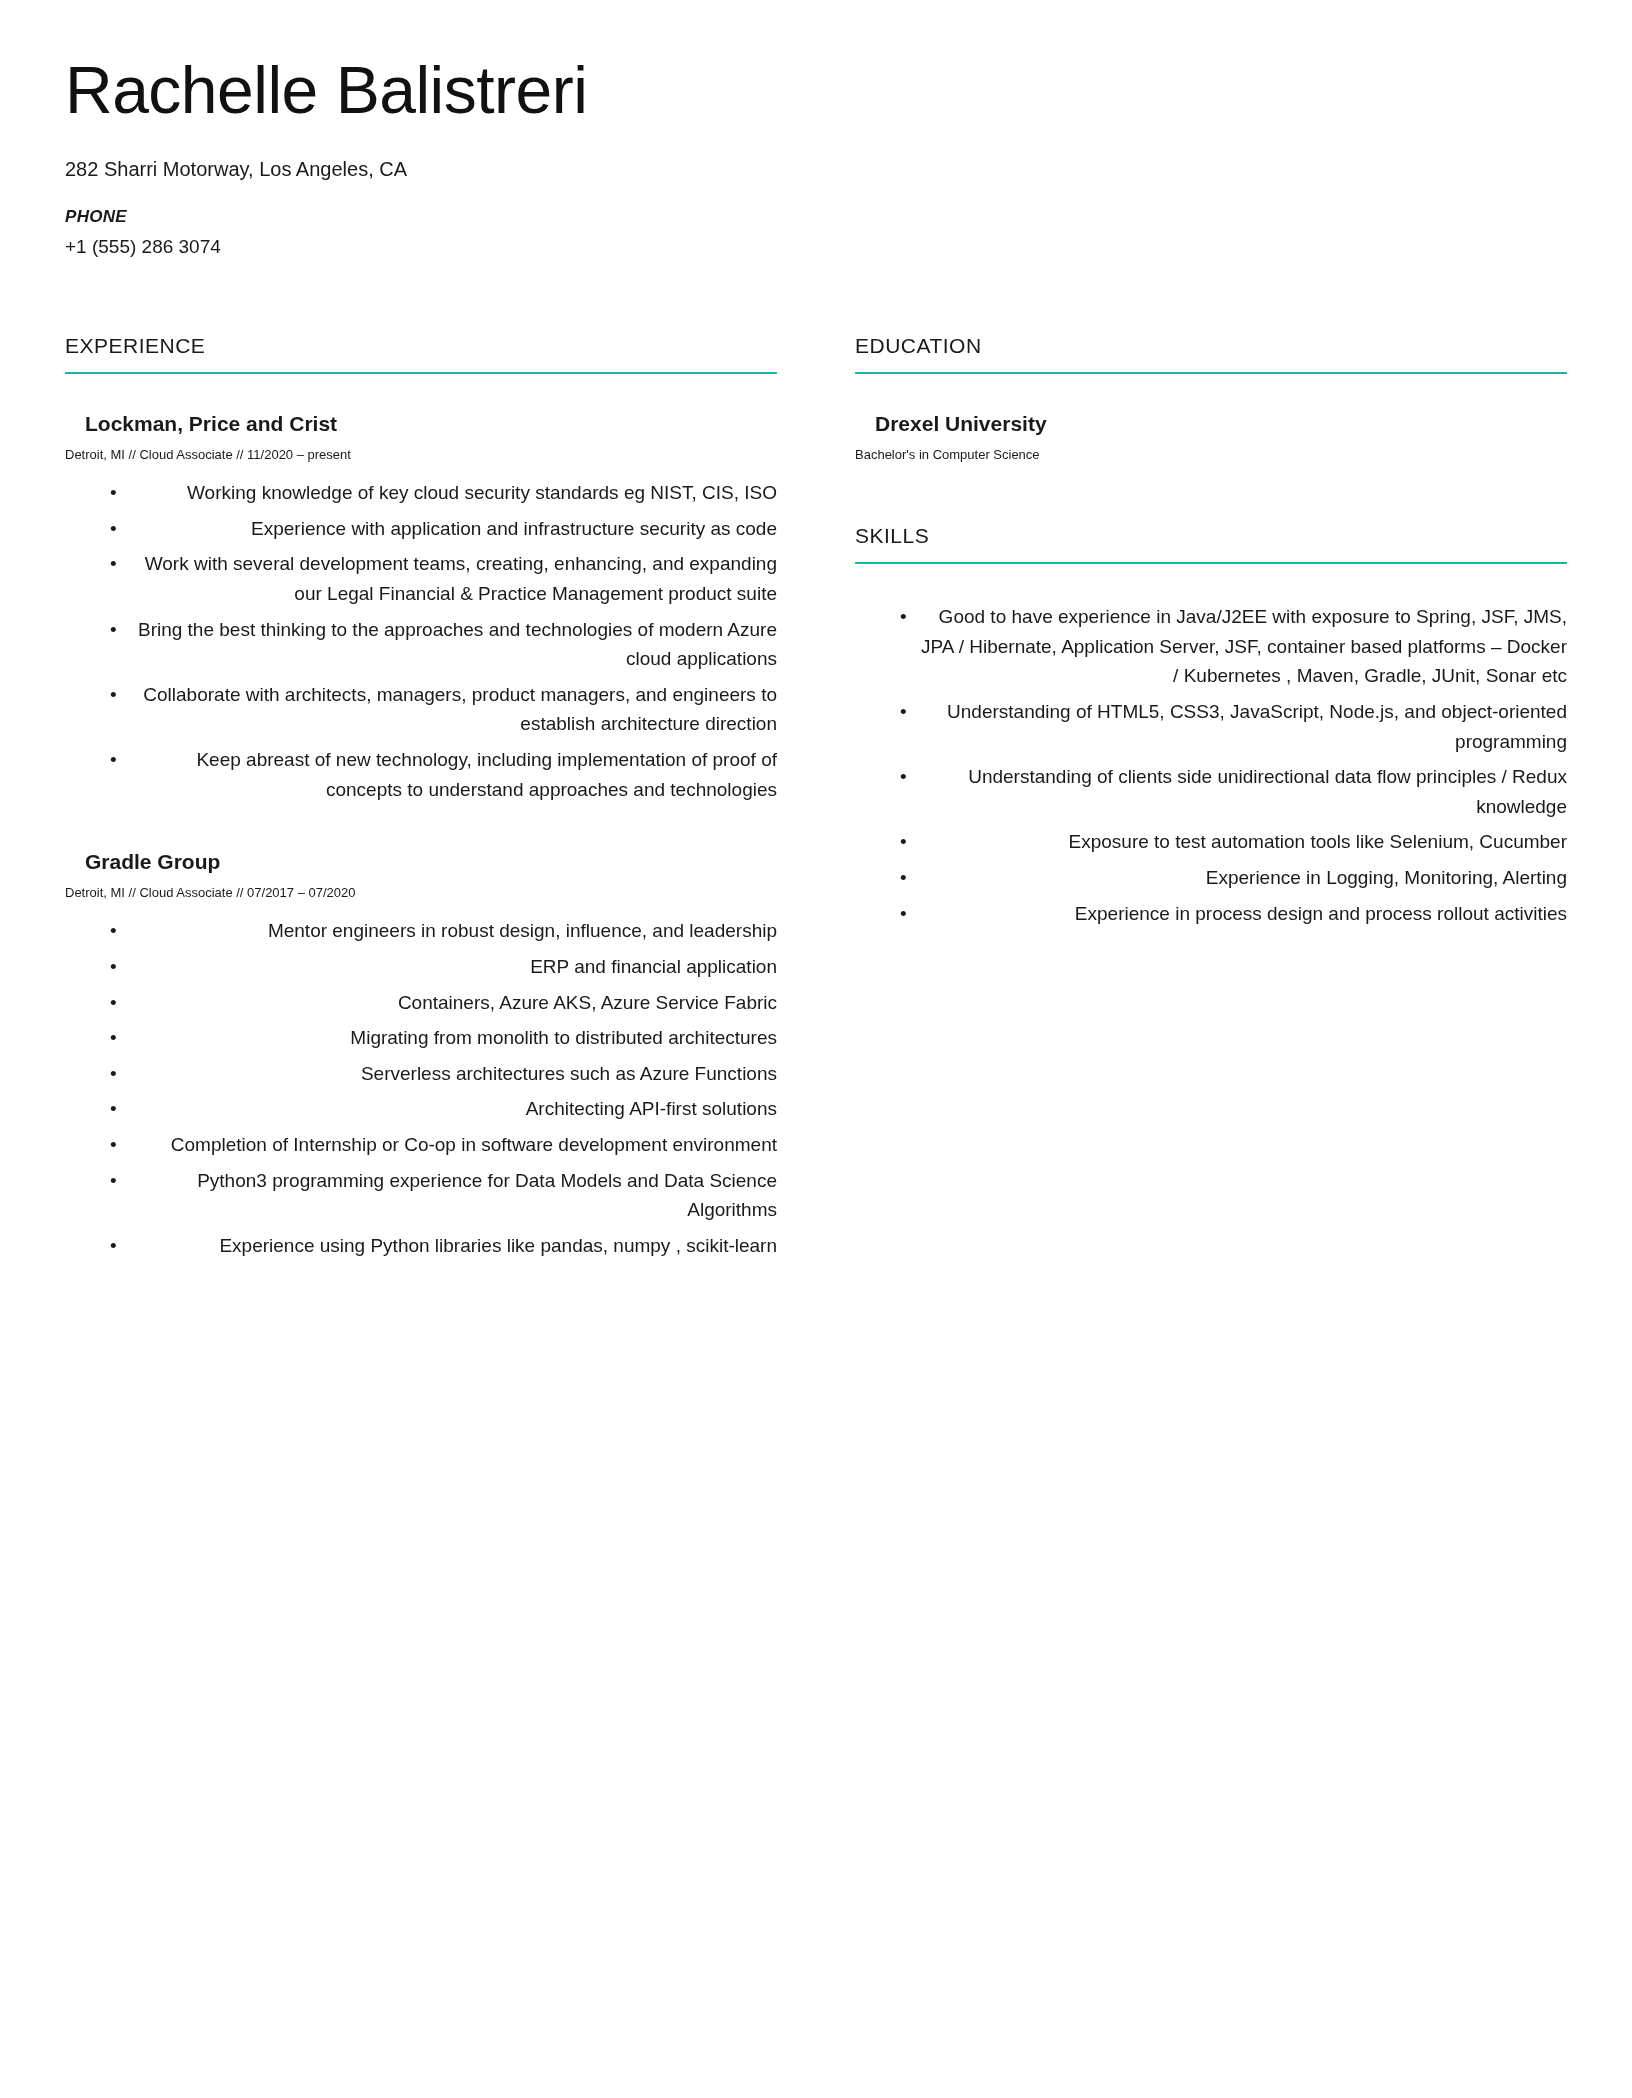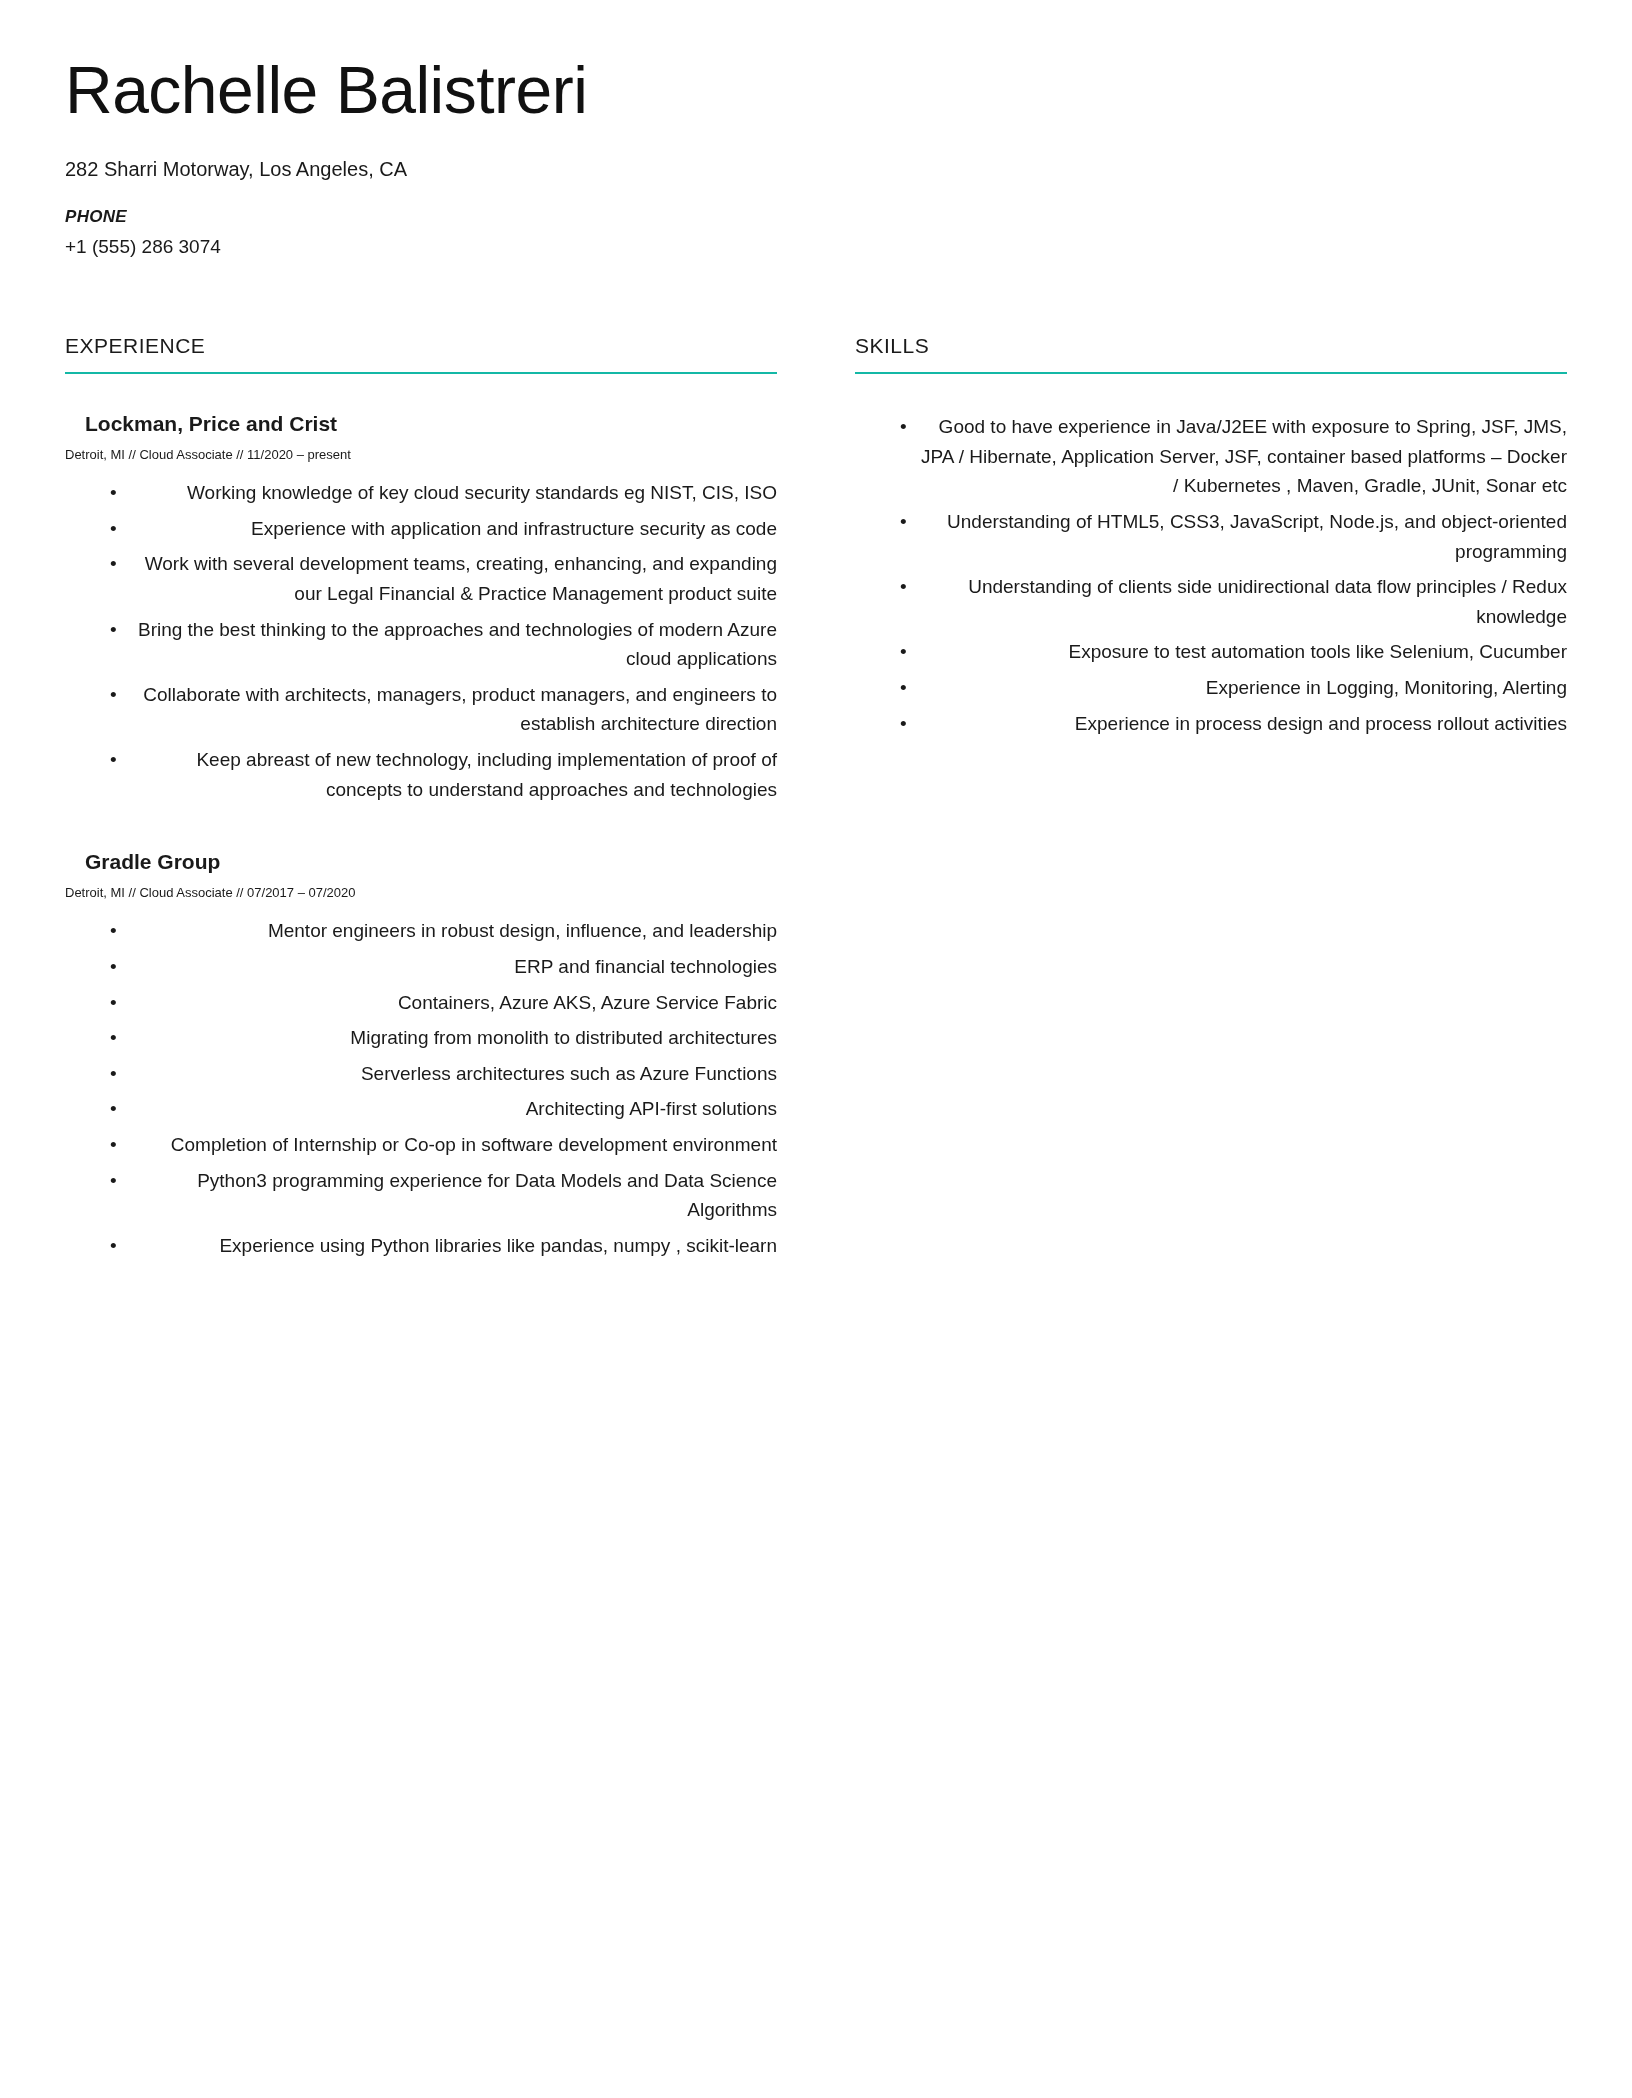--- a/index.html
+++ b/index.html
@@ -118,34 +118,41 @@
               <li>Keep abreast of new technology, including implementation of proof of concepts to understand approaches and technologies</li>
             </ul>
         </div>
 
         <div class="job">
           <h3 class="job-company">Gradle Group</h3>
           <p class="job-meta">Detroit, MI // Cloud Associate // 07/2017 – 07/2020</p>
           <ul class="bullets">
 
           <li>Mentor engineers in robust design, influence, and leadership</li>
-              <li>ERP and financial technologies</li>
+              <li>ERP and financial application</li>
               <li>Containers, Azure AKS, Azure Service Fabric</li>
               <li>Migrating from monolith to distributed architectures</li>
               <li>Serverless architectures such as Azure Functions</li>
               <li>Architecting API-first solutions</li>
               <li>Completion of Internship or Co-op in software development environment</li>
               <li>Python3 programming experience for Data Models and Data Science Algorithms</li>
               <li>Experience using Python libraries like pandas, numpy , scikit-learn</li>
             </ul>
         </div>
       </div>
     </div>
 
     <div class="col">
+      <div class="section">
+        <h2 class="section-title">EDUCATION</h2>
+        <div class="edu-body">
+          <h3 class="school-name">Drexel University</h3>
+          <p class="school-degree">Bachelor's in Computer Science</p>
+        </div>
+      </div>
 
       <div class="section">
         <h2 class="section-title">SKILLS</h2>
         <ul class="bullets">
 
         <li>Good to have experience in Java/J2EE with exposure to Spring, JSF, JMS, JPA / Hibernate, Application Server, JSF, container based platforms – Docker / Kubernetes , Maven, Gradle, JUnit, Sonar etc</li>
             <li>Understanding of HTML5, CSS3, JavaScript, Node.js, and object-oriented programming</li>
             <li>Understanding of clients side unidirectional data flow principles / Redux knowledge</li>
             <li>Exposure to test automation tools like Selenium, Cucumber</li>
             <li>Experience in Logging, Monitoring, Alerting</li>

